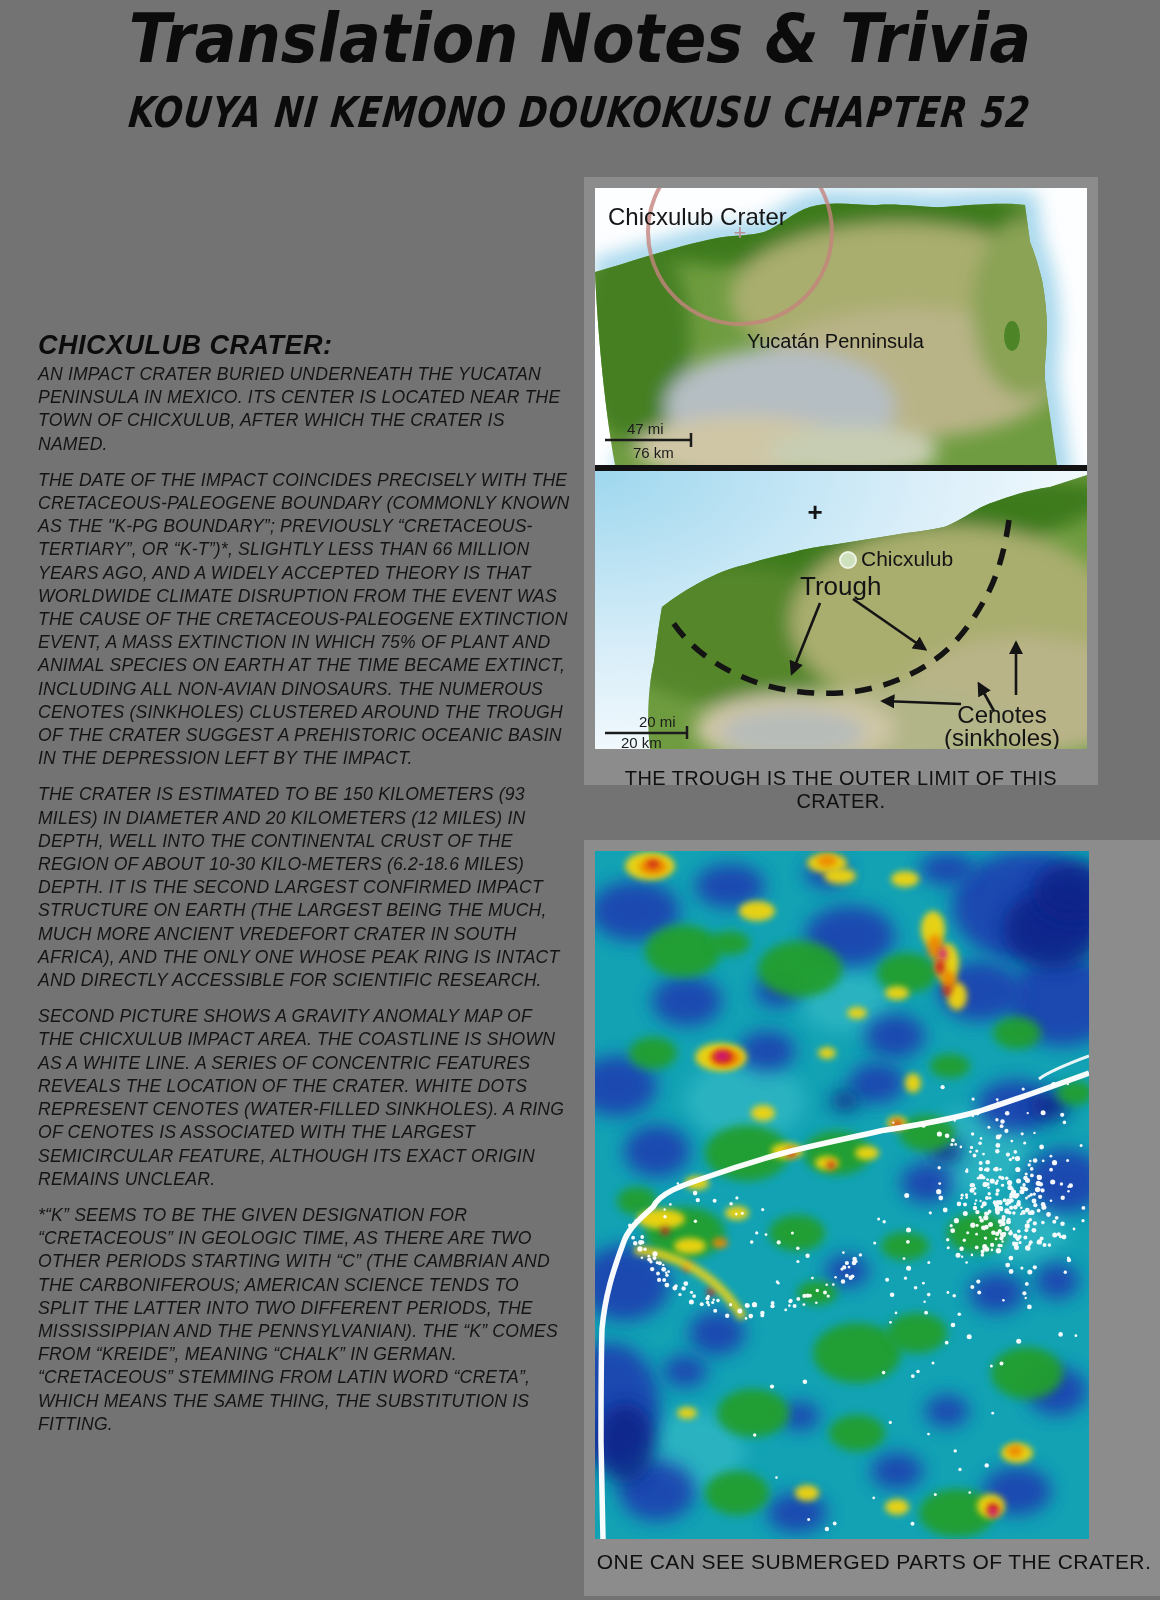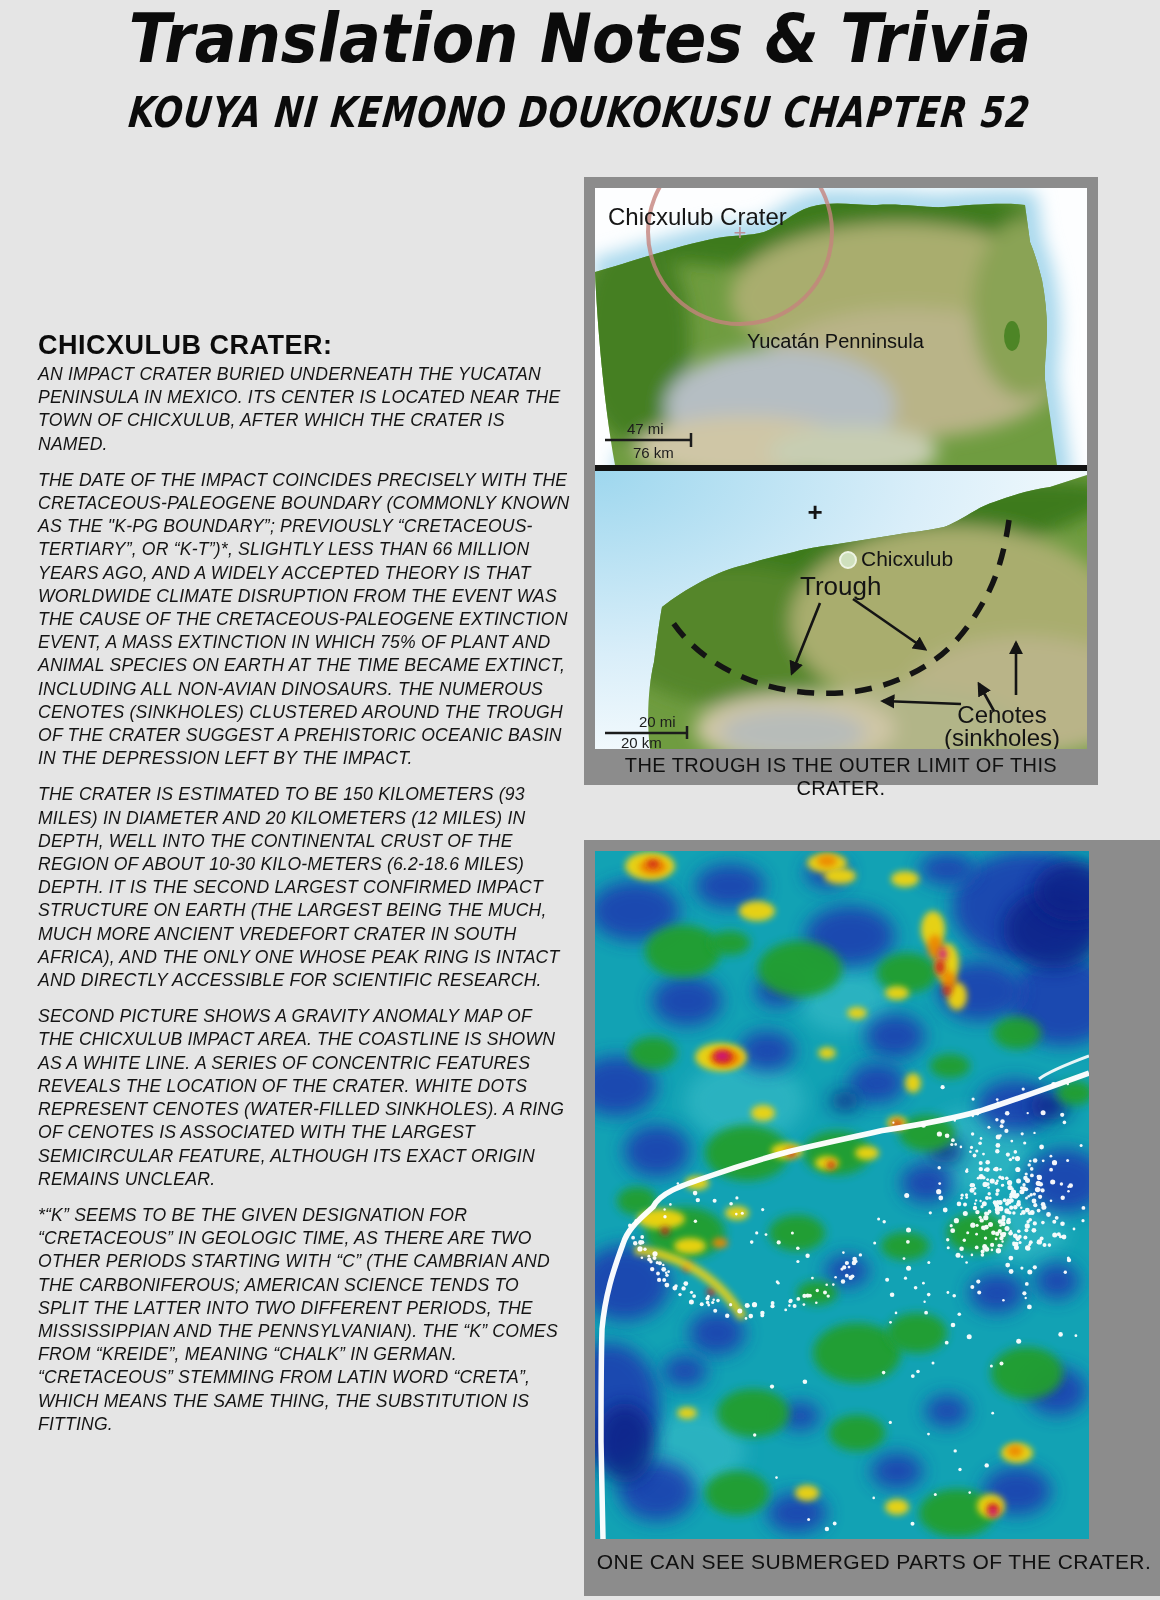--- a/index.html
+++ b/index.html
@@ -1,39 +1,39 @@
 <!DOCTYPE html>
 <html><head>
 <meta charset="utf-8">
 <style>
   html,body{margin:0;padding:0;background:#ffffff;}
-  .page{position:relative;width:1160px;height:1600px;background:#e5e5e5;overflow:hidden;
+  .page{position:relative;width:1160px;height:1600px;background:#737373;overflow:hidden;
         font-family:"Liberation Sans",sans-serif;color:#111;}
   
   .title{position:absolute;top:2px;left:0;width:100%;text-align:center;
          font-family:"DejaVu Sans",sans-serif;font-weight:bold;font-style:italic;
          font-size:62px;letter-spacing:0px;color:#0b0b0b;transform:scaleY(1.08);}
   .subtitle{position:absolute;top:92px;left:0;width:100%;text-align:center;}
   .subtitle span{display:inline-block;font-family:"DejaVu Sans",sans-serif;font-weight:bold;font-style:italic;
          font-size:34px;letter-spacing:1px;color:#0b0b0b;transform:skewX(-6deg) scaleY(1.25);}
   
   .article{position:absolute;left:38px;top:330px;width:534px;}
-  .article h2{margin:0 0 2px 0;font-size:27px;font-weight:bold;
+  .article h2{margin:0 0 2px 0;font-size:27px;font-style:italic;font-weight:bold;
               letter-spacing:.5px;color:#0c0c0c;}
   .article p{margin:0 0 13px 0;font-size:17.6px;line-height:23.2px;letter-spacing:.2px;
              color:#141414;text-align:left;font-style:italic;}
   
   .panel{position:absolute;background:#8c8c8c;box-sizing:border-box;padding:11px;}
   .panel-top{left:584px;top:177px;width:514px;height:608px;}
   .panel-bottom{left:584px;top:840px;width:580px;height:756px;}
   .map-frame{display:block;background:#fff;}
   .divider{width:492px;height:6px;background:#121212;}
   .panel-caption{width:100%;text-align:center;color:#101010;
                  font-size:20px;letter-spacing:.4px;}
-  .panel-top .panel-caption{margin-top:5px;}
+  .panel-top .panel-caption{margin-top:18px;}
   .panel-bottom .panel-caption{margin-top:11px;font-size:21px;}
   svg text{font-family:"Liberation Sans",sans-serif;}
 </style>
 </head>
 <body>
 
 <div class="page">
 
   <div class="title">Translation Notes &amp; Trivia</div>
   <div class="subtitle">

